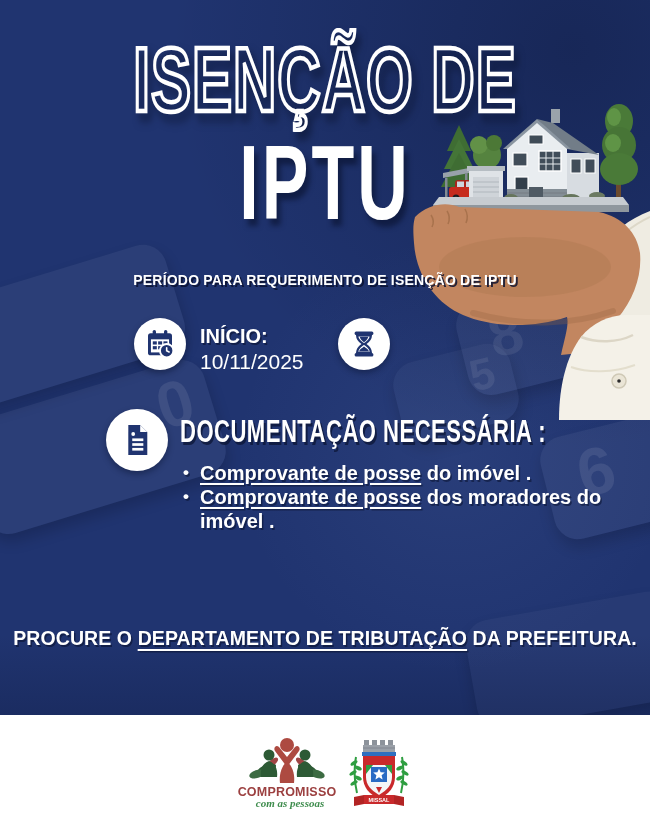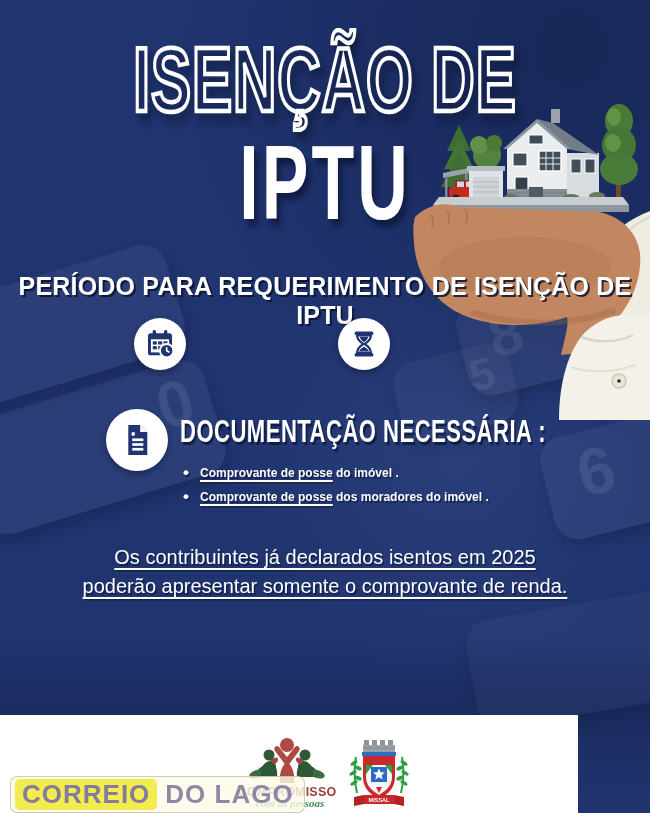--- a/index.html
+++ b/index.html
@@ -40,42 +40,42 @@
     transform:scaleY(1.5); transform-origin:top center;
     text-shadow:4px 5px 4px rgba(8,15,40,0.55);
   }
 
   
   .hand-art { position:absolute; left:413px; top:85px; width:237px; height:335px; }
 
   
   .period-heading {
     position:absolute; left:0; right:0; top:272px; text-align:center;
-    font-size:25px; font-weight:800; letter-spacing:0.2px;
+    font-size:14px; font-weight:800; letter-spacing:0.2px;
     text-shadow:2px 2px 0 rgba(10,18,48,0.85);
   }
   .icon-circle {
     position:absolute; width:52px; height:52px; border-radius:50%;
     background:#ffffff; display:flex; align-items:center; justify-content:center;
     box-shadow:0 3px 6px rgba(5,12,35,0.4);
   }
   .info-text { position:absolute; }
   .info-text .label { font-size:20px; font-weight:800; line-height:22px; text-shadow:1.5px 1.5px 0 rgba(10,18,48,0.6); }
   .info-text .date  { font-size:21px; font-weight:400; line-height:25px; margin-top:2px; }
 
   
   .docs-heading {
     position:absolute; left:180px; top:416px;
     font-size:24px; font-weight:800; letter-spacing:0.5px; line-height:1;
     transform:scale(0.92,1.32); transform-origin:left top; white-space:nowrap;
     text-shadow:2px 2px 0 rgba(10,18,48,0.7);
   }
   .docs-list {
     position:absolute; left:183px; top:461px; margin:0; padding:0; list-style:none;
-    font-size:12px; font-weight:700; line-height:24px;
+    font-size:20px; font-weight:700; line-height:24px;
     text-shadow:1.5px 1.5px 0 rgba(10,18,48,0.55);
   }
   .docs-list li { position:relative; padding-left:17px; }
   .docs-list li::before { content:"•"; position:absolute; left:0; top:0; font-size:17px; }
   .u { text-decoration:underline; text-underline-offset:3px; text-decoration-thickness:2px; }
 
   
   .note {
     position:absolute; left:0; right:0; top:543px; text-align:center;
     font-size:20px; font-weight:400; line-height:29px;
@@ -83,21 +83,21 @@
   }
   .note span { text-decoration:underline; text-underline-offset:4px; text-decoration-thickness:1.5px; }
   .cta {
     position:absolute; left:0; right:0; top:627px; text-align:center;
     font-size:19.5px; font-weight:800; letter-spacing:0.1px;
     text-shadow:1.5px 1.5px 0 rgba(10,18,48,0.6);
   }
   .cta .u { text-underline-offset:4px; }
 
   
-  .footer { position:absolute; left:0; top:715px; width:578px; height:98px; background:#ffffff; }
+  .footer { position:absolute; left:0; top:715px; width:650px; height:98px; background:#ffffff; }
   .logo-compromisso { position:absolute; left:236px; top:18px; width:102px; height:76px; }
   .logo-arms { position:absolute; left:342px; top:22px; width:74px; height:74px; }
   .watermark {
     position:absolute; left:10px; top:776px; z-index:10;
     display:flex; align-items:center; gap:2px; padding:2px 4px;
     background:rgba(253,250,231,0.82); border:1px solid rgba(185,180,150,0.65);
     border-radius:7px;
   }
   .wm-yellow {
     background:#f3ec4e; border-radius:5px; padding:0 7px;
@@ -230,20 +230,24 @@
       <rect x="5.2" y="8.5" width="13.6" height="9.8" fill="#ffffff"></rect>
       <rect x="6.6" y="10" width="3" height="2.4" fill="#203470"></rect>
       <rect x="10.6" y="10" width="3" height="2.4" fill="#203470"></rect>
       <rect x="14.6" y="10" width="3" height="2.4" fill="#203470"></rect>
       <rect x="6.6" y="13.6" width="3" height="2.4" fill="#203470"></rect>
       <rect x="10.6" y="13.6" width="3" height="2.4" fill="#203470"></rect>
       <circle cx="17" cy="17" r="5" fill="#203470" stroke="#ffffff" stroke-width="1.4"></circle>
       <path d="M17 14.8 V17 L18.8 18" stroke="#ffffff" stroke-width="1.2" fill="none" stroke-linecap="round"></path>
     </svg>
   </div>
+  <div class="info-text" style="left:200px;top:325px;">
+    <div class="label">INÍCIO:</div>
+    <div class="date">10/11/2025</div>
+  </div>
 
   <div class="icon-circle" style="left:338px;top:318px;">
     <svg width="30" height="30" viewBox="0 0 24 24" aria-hidden="true">
       <rect x="4.5" y="2" width="15" height="2.8" rx="1.2" fill="#203470"></rect>
       <rect x="4.5" y="19.2" width="15" height="2.8" rx="1.2" fill="#203470"></rect>
       <path d="M6.5 5 H17.5 C17.5 9 14.5 10.6 12.6 12 C14.5 13.4 17.5 15 17.5 19 H6.5 C6.5 15 9.5 13.4 11.4 12 C9.5 10.6 6.5 9 6.5 5 Z" fill="#ffffff" stroke="#203470" stroke-width="1.8"></path>
       <path d="M8.6 6.2 H15.4 C15 8.4 13.4 9.6 12 10.6 C10.6 9.6 9 8.4 8.6 6.2 Z" fill="#203470"></path>
       <path d="M12 14 C13.6 15.2 15.6 16.4 16 18 H8 C8.4 16.4 10.4 15.2 12 14 Z" fill="#203470"></path>
     </svg>
   </div>
@@ -259,25 +263,22 @@
       <rect x="9" y="14" width="7" height="1.7" fill="#ffffff"></rect>
       <rect x="9" y="17" width="7" height="1.7" fill="#ffffff"></rect>
     </svg>
   </div>
   <div class="docs-heading">DOCUMENTAÇÃO NECESSÁRIA :</div>
   <ul class="docs-list">
     <li><span class="u">Comprovante de posse</span><span> do imóvel .</span></li>
     <li><span class="u">Comprovante de posse</span><span> dos moradores do imóvel .</span></li>
   </ul>
 
-  <div class="note">
-    <span>Os contribuintes já declarados isentos em 2025</span><br>
-    <span>poderão apresentar somente o comprovante de renda.</span>
-  </div>
-
+
+  <div class="cta"><span>PROCURE O </span><span class="u">DEPARTAMENTO DE TRIBUTAÇÃO</span><span> DA PREFEITURA.</span></div>
 
   <div class="footer">
 
     <svg class="logo-compromisso" viewBox="0 0 102 76" aria-hidden="true">
       <ellipse cx="30" cy="37" rx="11" ry="5" fill="#2d5a35" transform="rotate(-28 30 37)"></ellipse>
       <ellipse cx="21" cy="41" rx="8" ry="4" fill="#3c6b42" transform="rotate(-18 21 41)"></ellipse>
       <ellipse cx="72" cy="37" rx="11" ry="5" fill="#2d5a35" transform="rotate(28 72 37)"></ellipse>
       <ellipse cx="81" cy="41" rx="8" ry="4" fill="#3c6b42" transform="rotate(18 81 41)"></ellipse>
       <ellipse cx="37" cy="29" rx="6" ry="3" fill="#a04444" transform="rotate(-38 37 29)"></ellipse>
       <ellipse cx="65" cy="29" rx="6" ry="3" fill="#a04444" transform="rotate(38 65 29)"></ellipse>
@@ -326,18 +327,14 @@
       </g>
       <g>
         <polygon points="12,60 22,58 22,67 12,69" fill="#b22424"></polygon>
         <polygon points="62,60 52,58 52,67 62,69" fill="#b22424"></polygon>
         <rect x="22" y="58" width="30" height="9" fill="#c9292b"></rect>
         <text x="37" y="65" text-anchor="middle" font-size="5.5" font-weight="bold" fill="#ffffff" font-family="Liberation Sans, sans-serif">MISSAL</text>
       </g>
     </svg>
   </div>
 
-  <div class="watermark">
-    <span class="wm-yellow">CORREIO</span>
-    <span class="wm-rest">DO LAGO</span>
-  </div>
 
 </div>
 
 </body></html>

